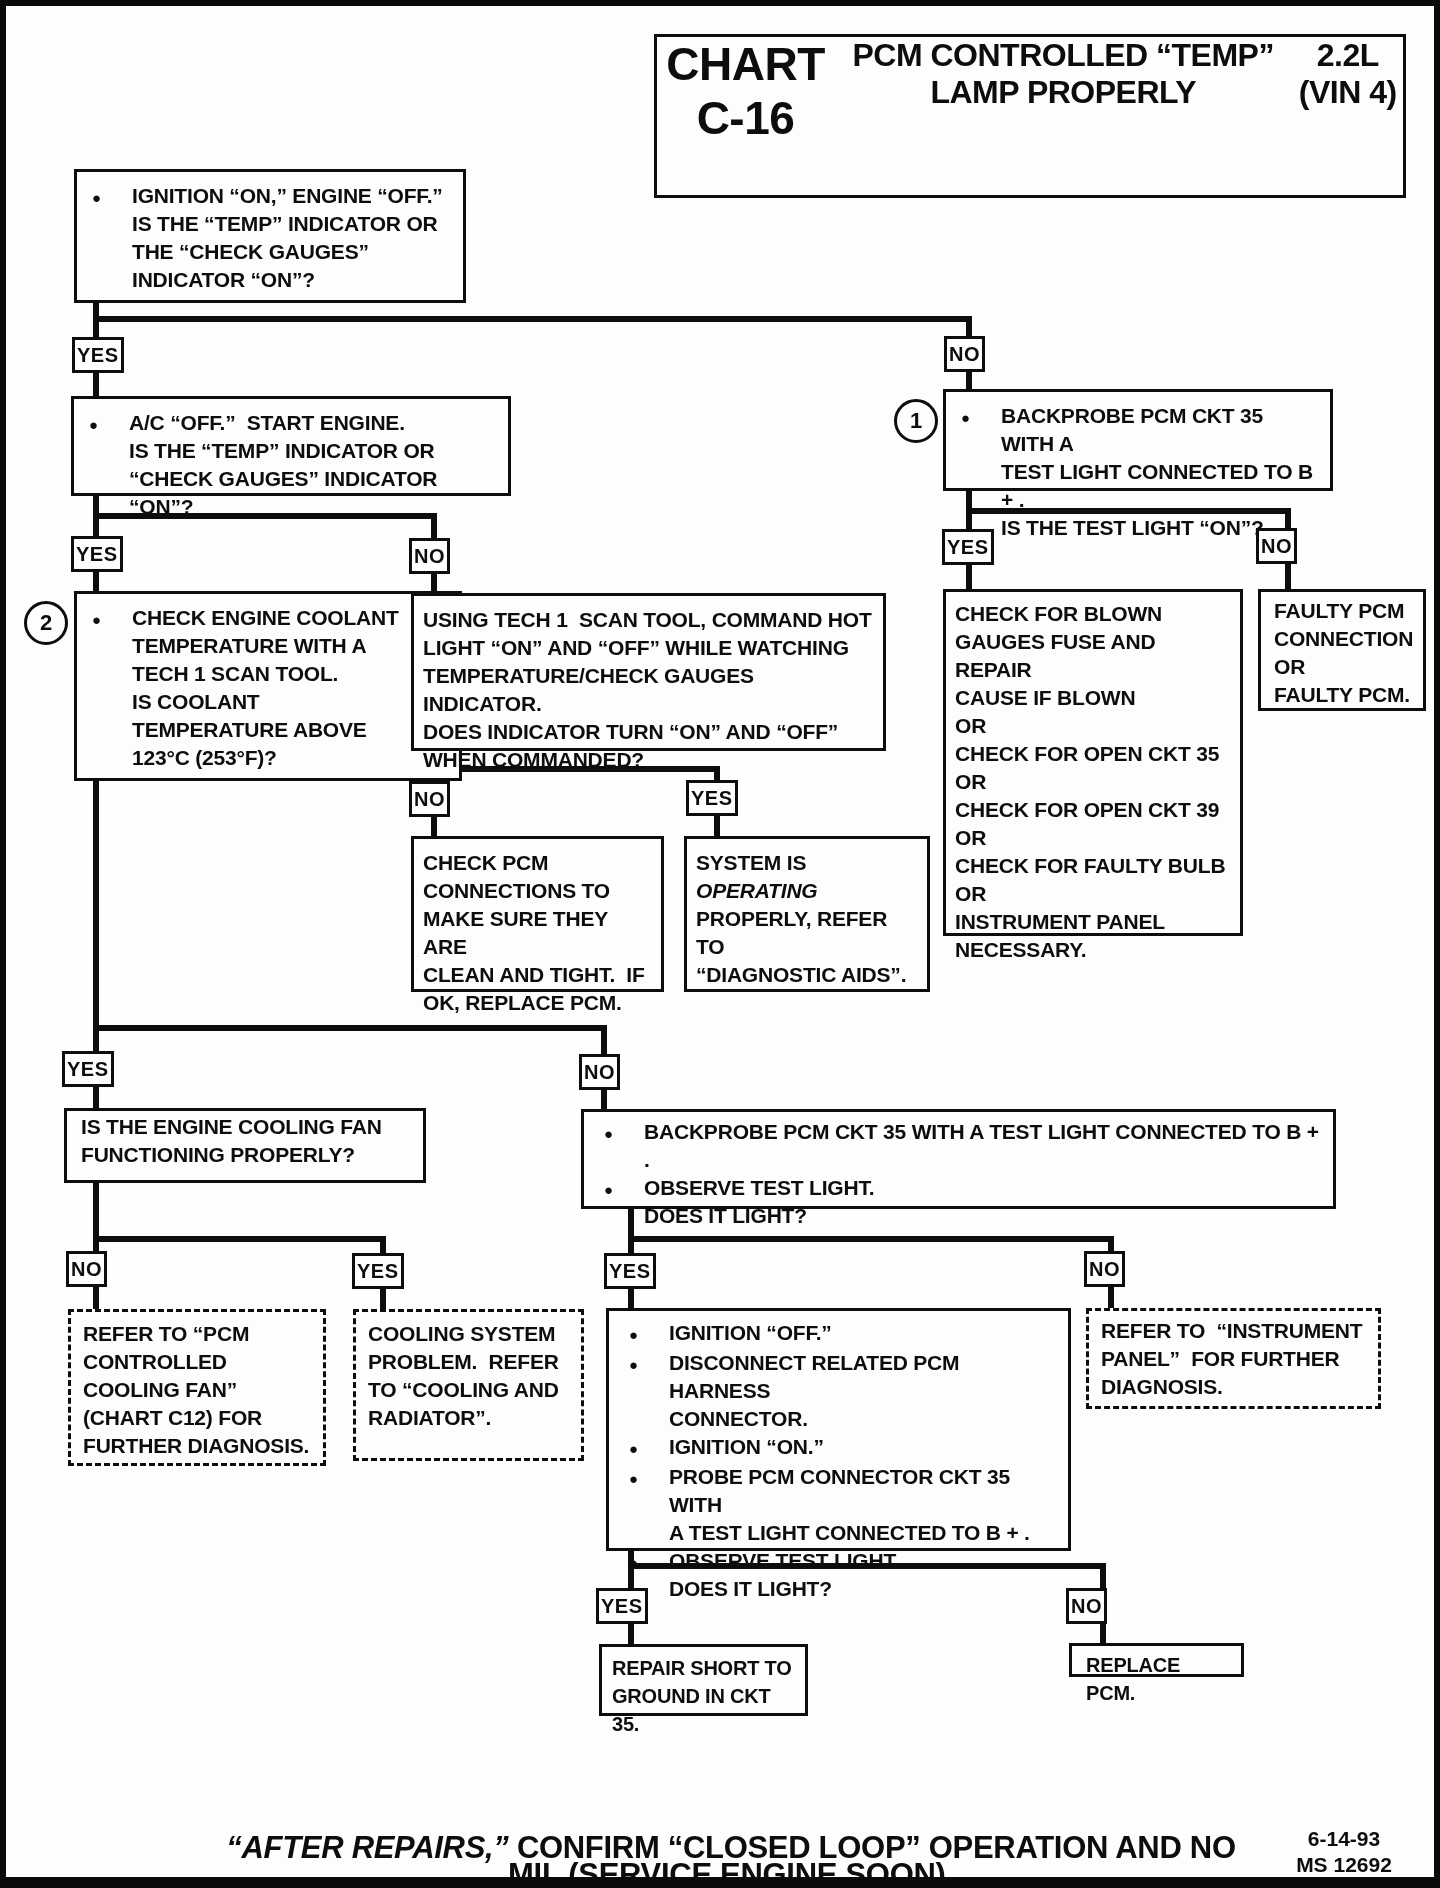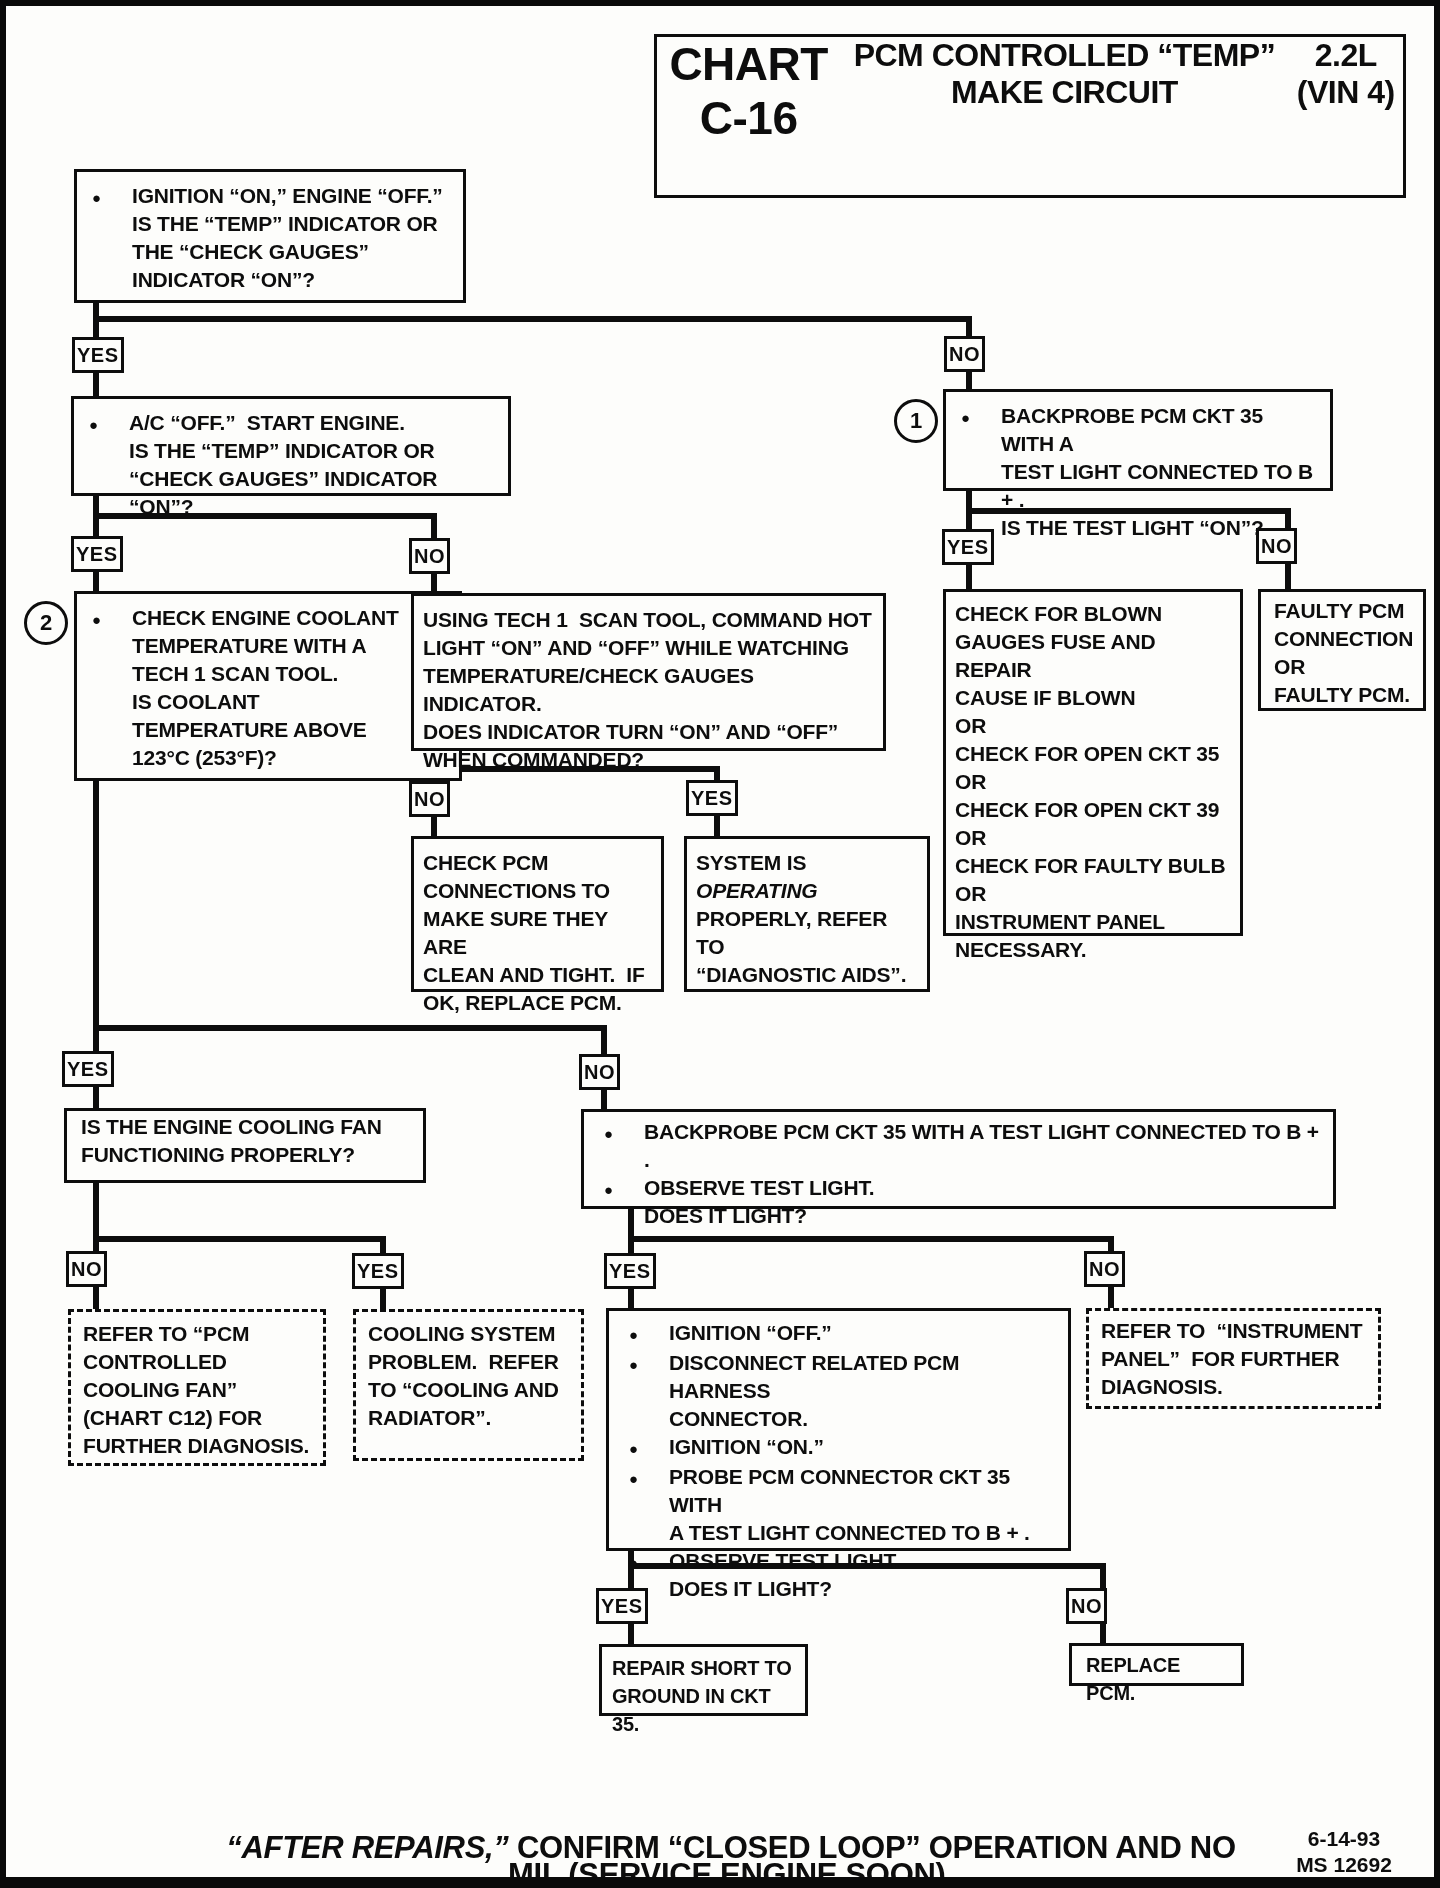--- a/index.html
+++ b/index.html
@@ -109,21 +109,21 @@
   <div class="ln v" style="left:374px;top:1230px;height:77px"></div>
   <div class="ln v" style="left:622px;top:1199px;height:107px"></div>
   <div class="ln h" style="left:622px;top:1230px;width:486px"></div>
   <div class="ln v" style="left:1102px;top:1230px;height:76px"></div>
   <div class="ln v" style="left:622px;top:1541px;height:101px"></div>
   <div class="ln h" style="left:622px;top:1557px;width:478px"></div>
   <div class="ln v" style="left:1094px;top:1557px;height:84px"></div>
 
   <div id="title-box">
     <div class="t1">CHART C-16</div>
-    <div class="t2">PCM CONTROLLED “TEMP” MAKE CIRCUIT</div>
+    <div class="t2">PCM CONTROLLED “TEMP” LAMP PROPERLY</div>
     <div class="t2">2.2L  (VIN 4)</div>
   </div>
 
   <div class="circ" style="left:888px;top:393px">
       <span>1</span>
     </div>
   <div class="circ" style="left:18px;top:595px">
       <span>2</span>
     </div>
 
@@ -274,21 +274,21 @@
     <span class="txt">REFER TO&nbsp; “INSTRUMENT
 PANEL”&nbsp; FOR FURTHER
 DIAGNOSIS.</span>
   </div>
 
   <div class="box small" style="left:593px;top:1638px;width:209px;height:72px;padding:7px 10px">
     <span class="txt">REPAIR SHORT TO
 GROUND IN CKT 35.</span>
   </div>
 
-  <div class="box small" style="left:1063px;top:1637px;width:175px;height:43px;padding:5px 14px">
+  <div class="box small" style="left:1063px;top:1637px;width:175px;height:34px;padding:5px 14px">
     <span class="txt">REPLACE PCM.</span>
   </div>
 
   <div class="lab" style="left:66px;top:331px">YES</div>
   <div class="lab" style="left:938px;top:330px">NO</div>
   <div class="lab" style="left:65px;top:530px">YES</div>
   <div class="lab" style="left:403px;top:532px">NO</div>
   <div class="lab" style="left:936px;top:523px">YES</div>
   <div class="lab" style="left:1250px;top:522px">NO</div>
   <div class="lab" style="left:403px;top:775px">NO</div>

